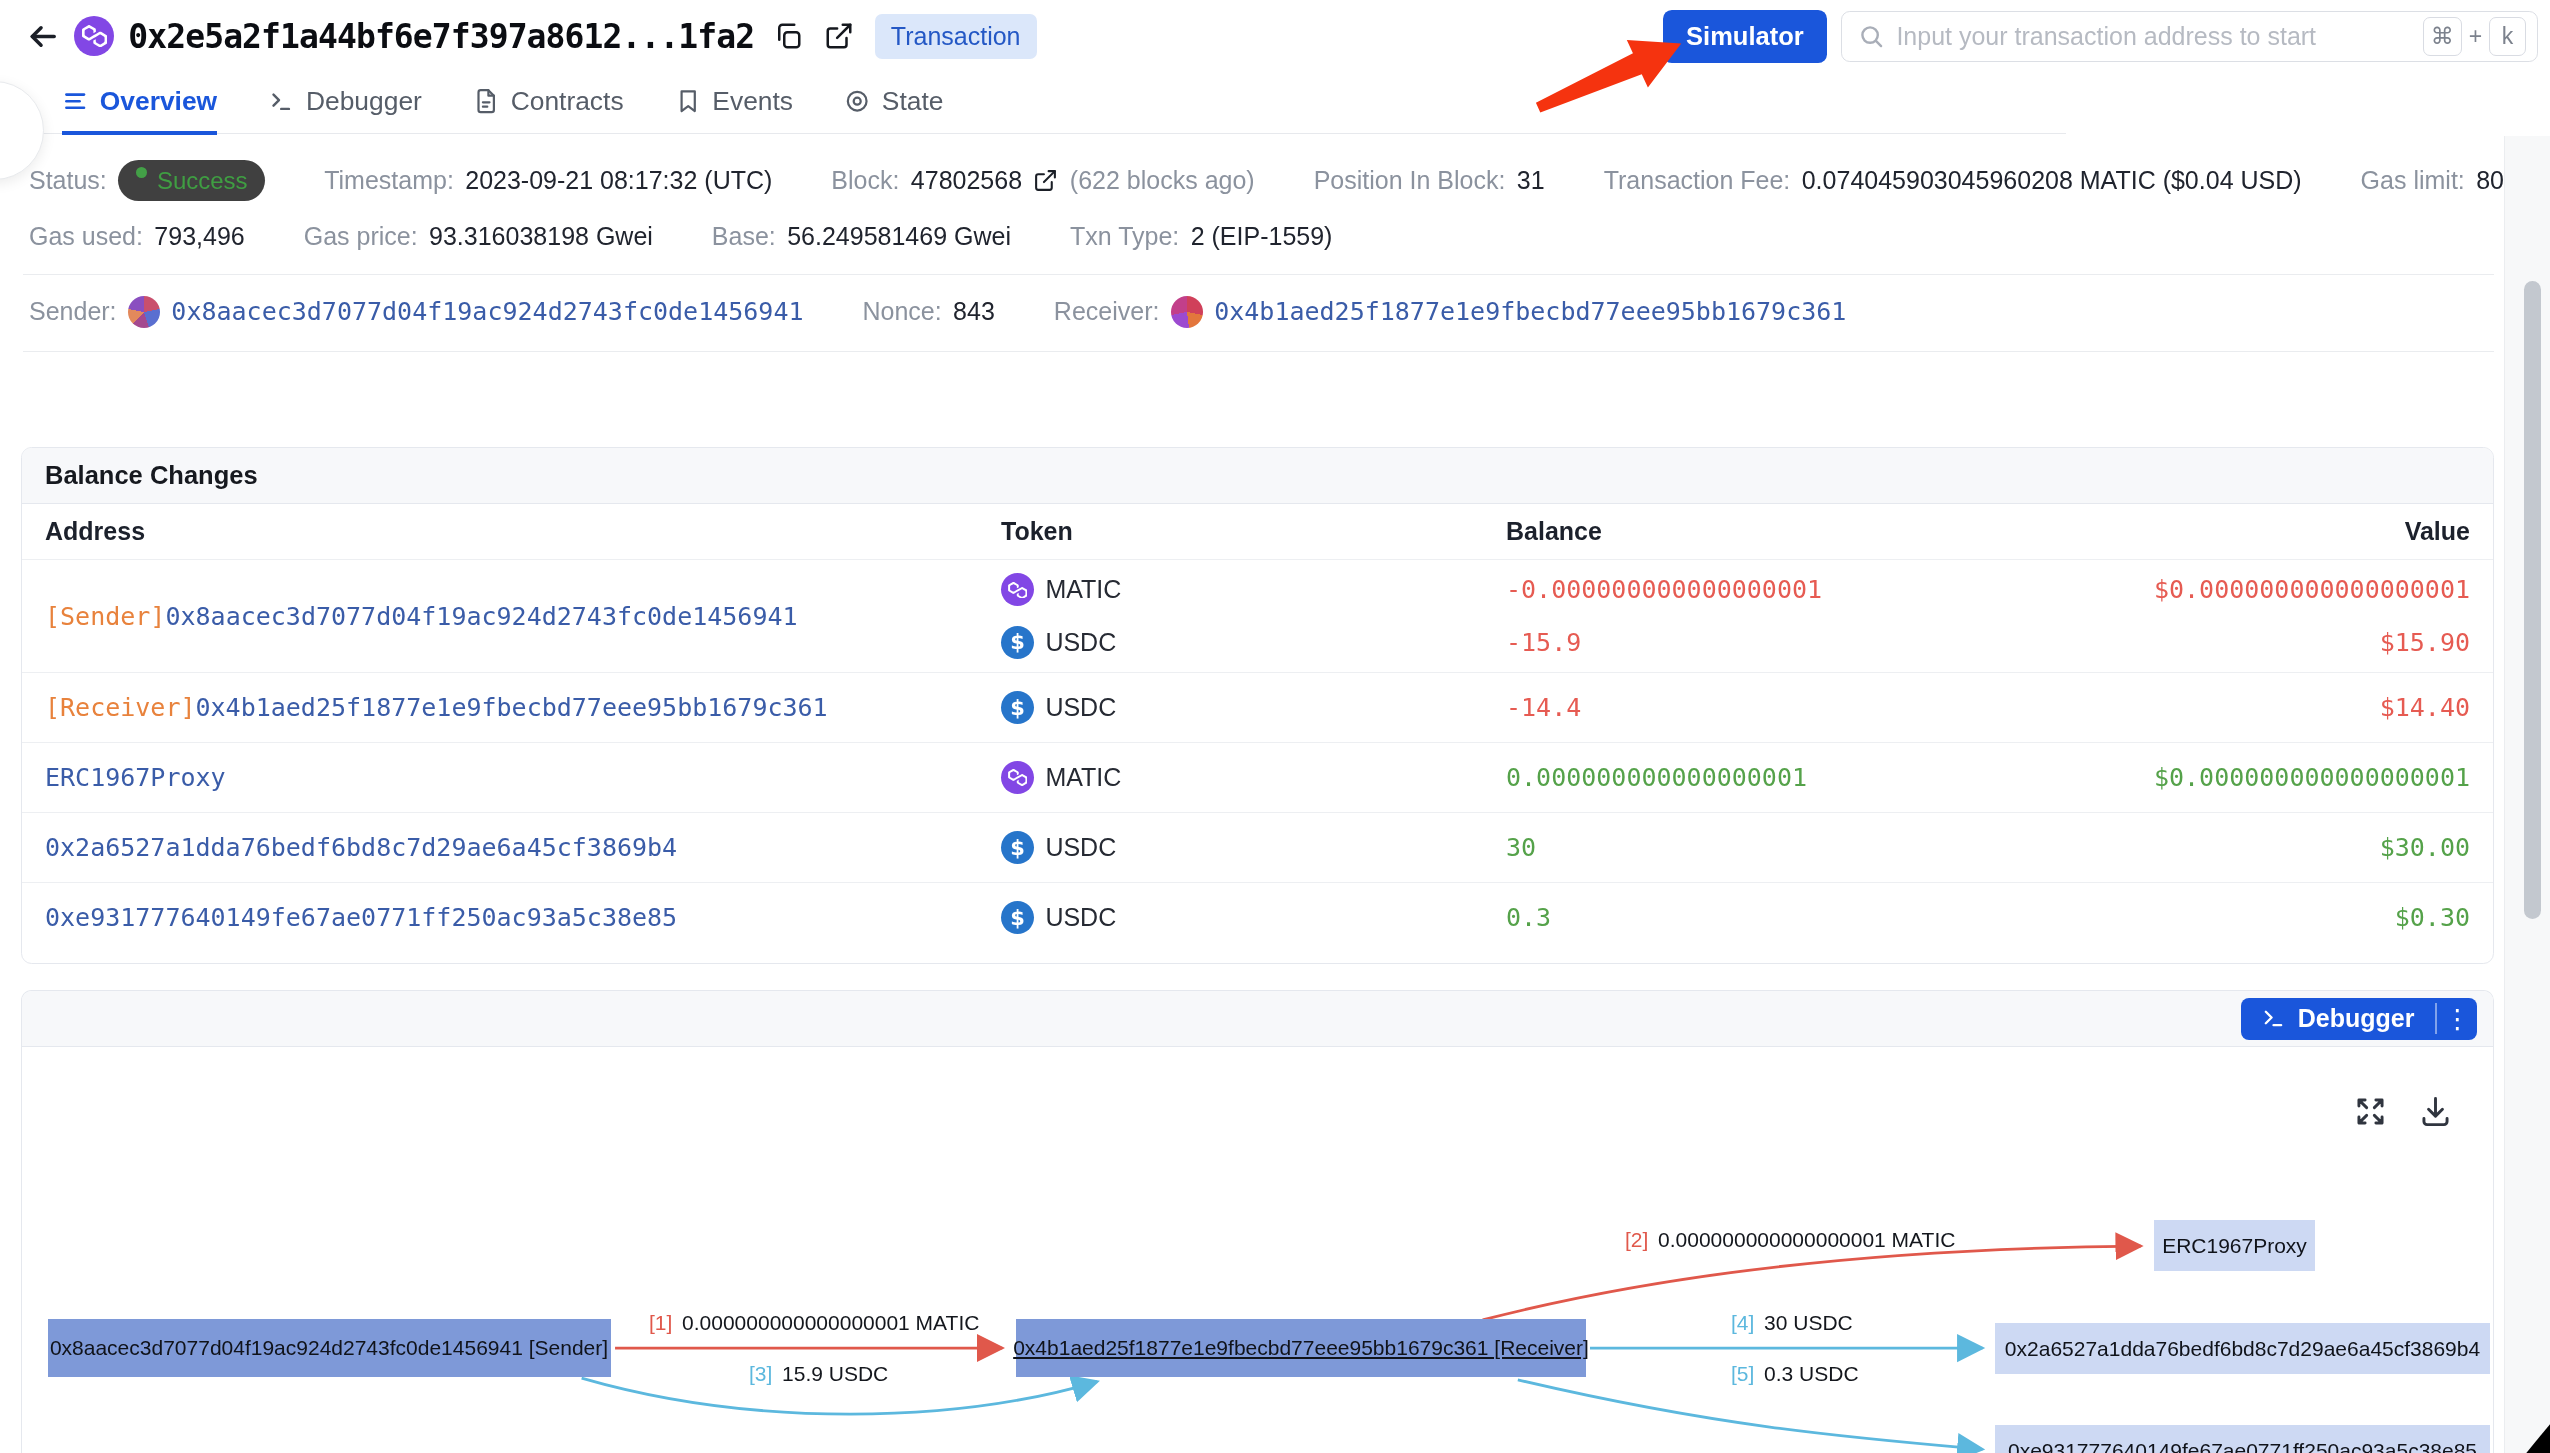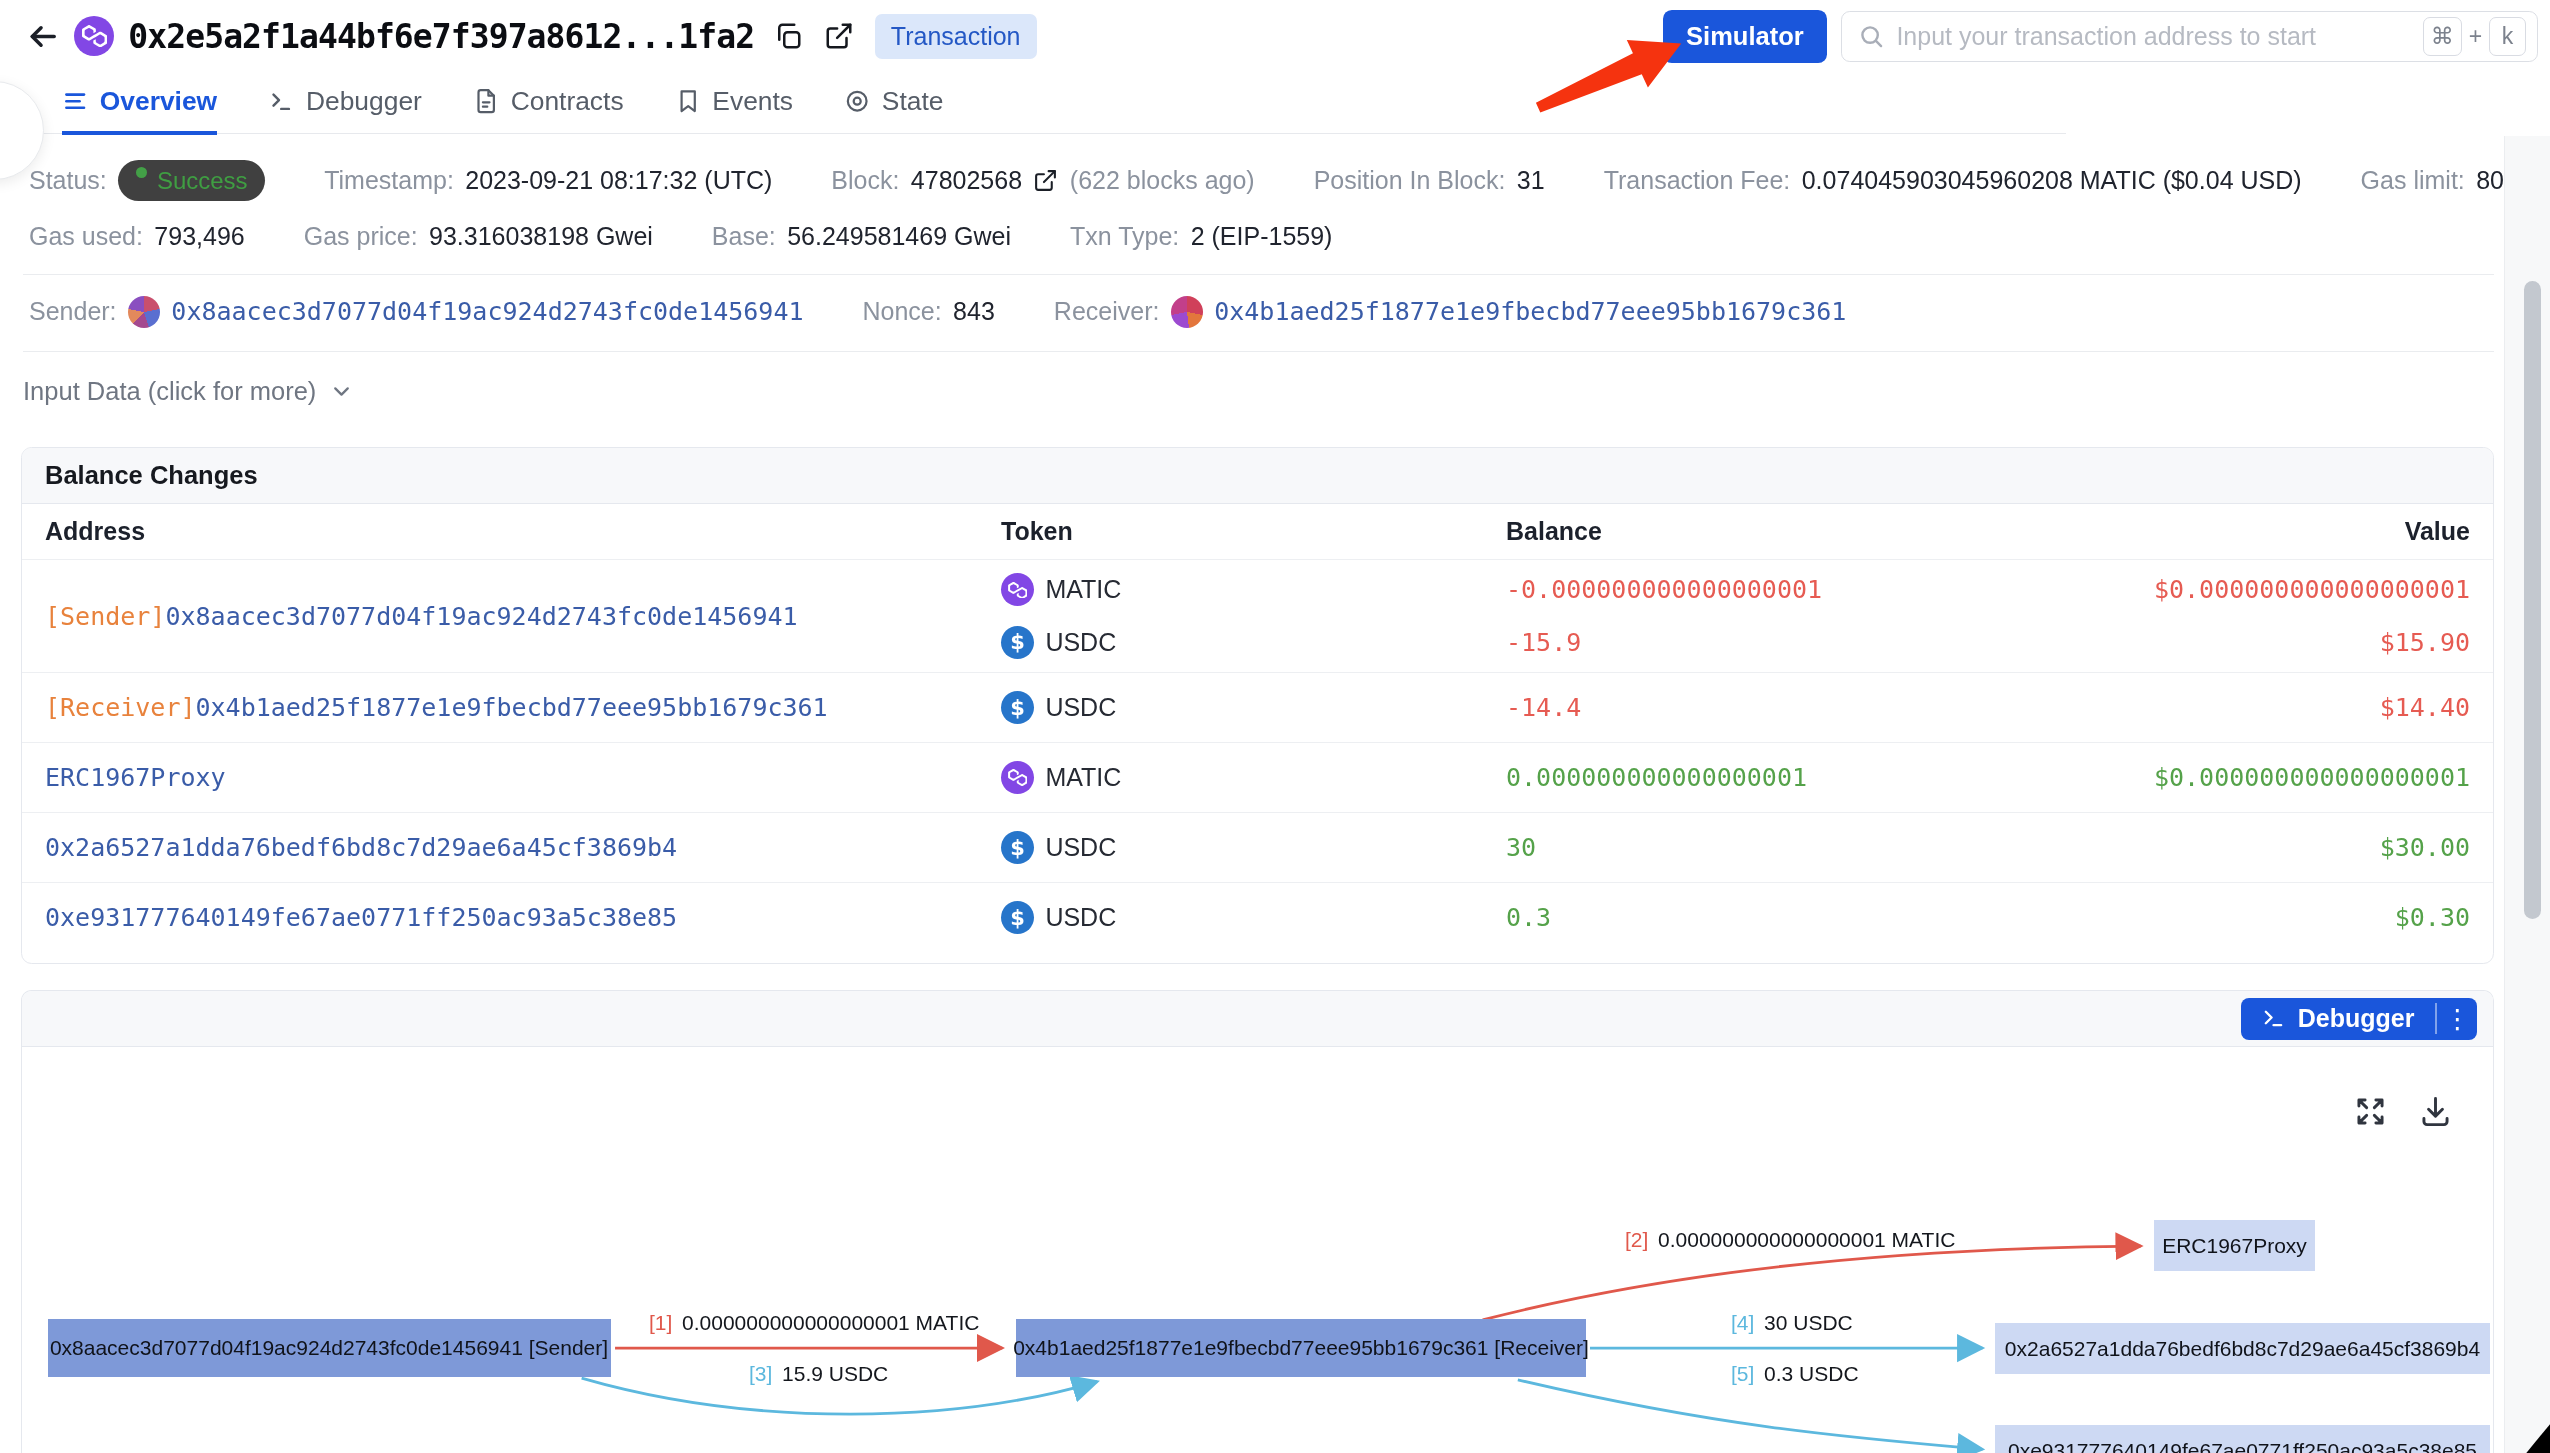--- a/index.html
+++ b/index.html
@@ -257,26 +257,20 @@
         <span class="klabel">Nonce:</span>
         <span class="kval">843</span>
       </div>
       <div class="kv">
         <span class="klabel">Receiver:</span>
         <span class="avatar a2"></span>
         <a class="addr-link">0x4b1aed25f1877e1e9fbecbd77eee95bb1679c361</a>
       </div>
     </div>
     <div class="hr"></div>
-    <div class="input-row">
-      <span>Input Data (click for more)</span>
-      <svg width="25" height="25" viewBox="0 0 24 24" fill="none" stroke="#6f7682" stroke-width="2.2" stroke-linecap="round" stroke-linejoin="round">
-          <polyline points="6 9 12 15 18 9"></polyline>
-        </svg>
-    </div>
   </div>
 
   <div class="card bc-card">
     <div class="card-head">Balance Changes</div>
     <div class="bc-grid-row bc-thead">
       <div>Address</div>
       <div>Token</div>
       <div>Balance</div>
       <div class="col-value">Value</div>
     </div>
@@ -437,21 +431,21 @@
         <span class="eid blue">[3]</span><span>15.9 USDC</span>
       </div>
       <div class="edge-label" style="left:1709px; top:264px;">
         <span class="eid blue">[4]</span><span>30 USDC</span>
       </div>
       <div class="edge-label" style="left:1709px; top:315px;">
         <span class="eid blue">[5]</span><span>0.3 USDC</span>
       </div>
 
       <div class="fnode dark" style="left:25.5px; top:272px; width:563px;">0x8aacec3d7077d04f19ac924d2743fc0de1456941 [Sender]</div>
-      <div class="fnode dark" style="left:994px; top:272px; width:570px;">0x4b1aed25f1877e1e9fbecbd77eee95bb1679c361 [Receiver]</div>
+      <div class="fnode dark" style="left:994px; top:272px; width:570px;text-decoration:underline;">0x4b1aed25f1877e1e9fbecbd77eee95bb1679c361 [Receiver]</div>
       <div class="fnode light" style="left:2132px; top:173px; width:161px;">ERC1967Proxy</div>
       <div class="fnode light" style="left:1973px; top:276px; width:495px;">0x2a6527a1dda76bedf6bd8c7d29ae6a45cf3869b4</div>
       <div class="fnode light" style="left:1973px; top:378px; width:495px;">0xe931777640149fe67ae0771ff250ac93a5c38e85</div>
     </div>
   </div>
 
   <div class="scroll-rail">
     <div class="scroll-thumb"></div>
   </div>
   <svg class="cursor" viewBox="0 0 40 34">

